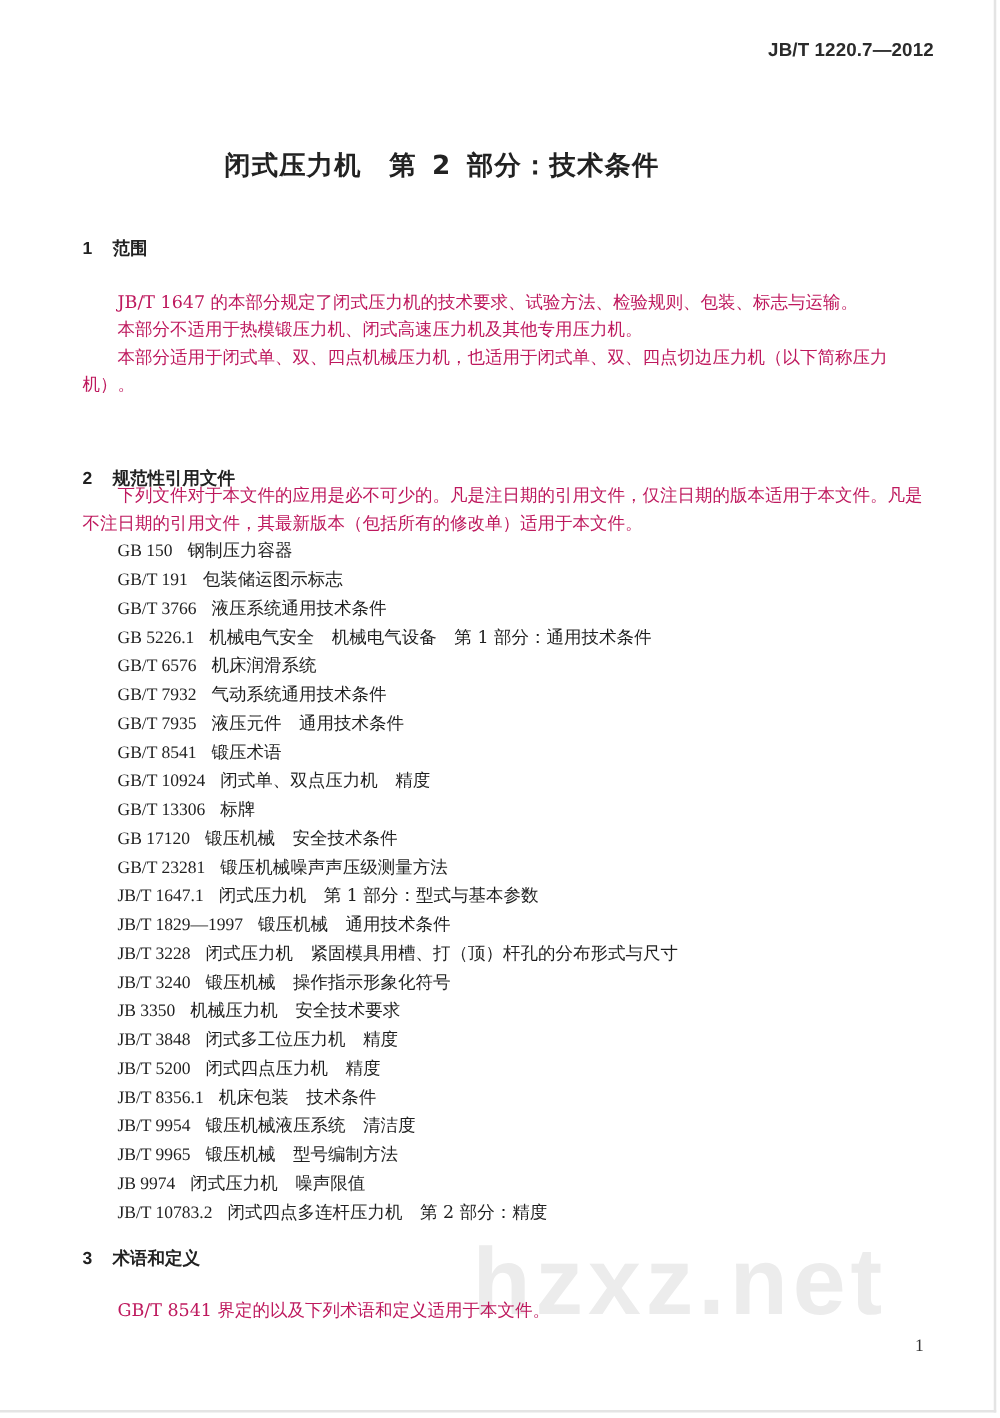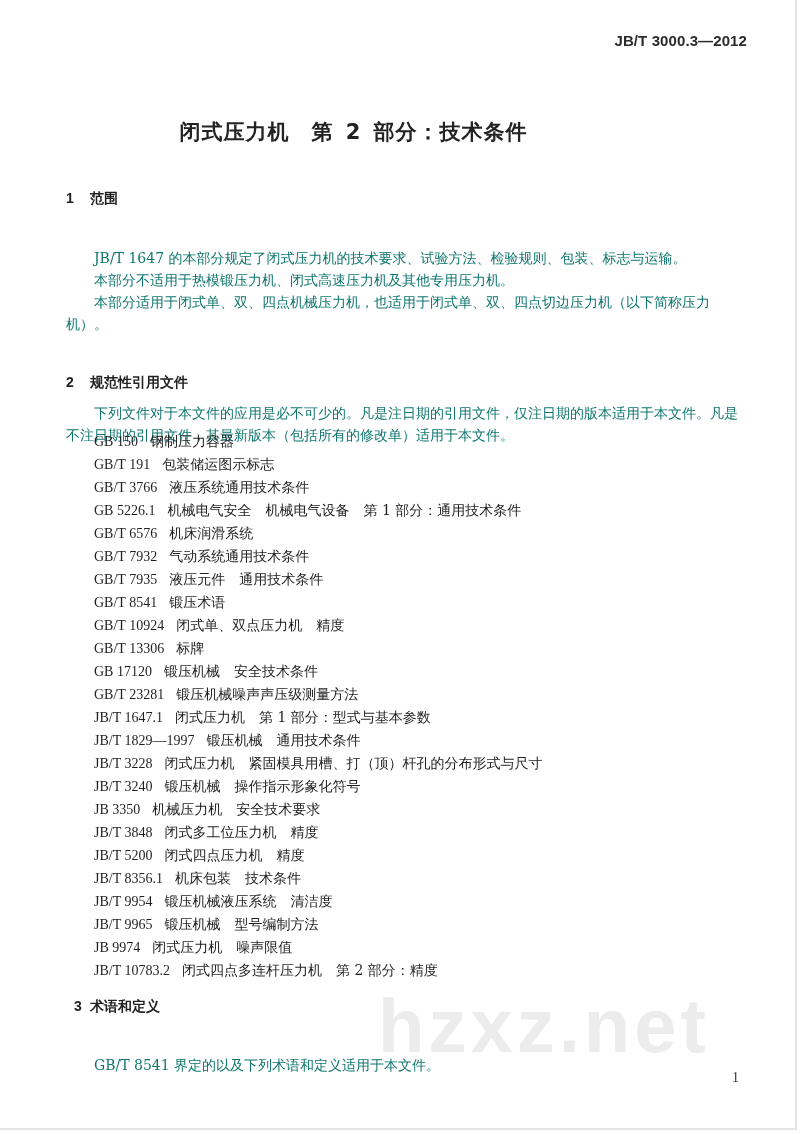--- a/index.html
+++ b/index.html
@@ -59,23 +59,22 @@
     .section-heading .num {
       display: inline-block;
       width: 24px;
     }
     .para {
       position: absolute;
       left: 66px;
       width: 680px;
       font-size: 14px;
       line-height: 22px;
-      color: #0f766e;
+      color: #be185d;
       text-indent: 28px;
-      margin-top: 16px;
     }
     .para p {
       margin: 0;
     }
     .ref-list {
       position: absolute;
       left: 94px;
       top: 430px;
       font-size: 14px;
       line-height: 22px;
@@ -115,21 +114,21 @@
   </style>
 </head>
 <body>
 
 <div class="page">
 
   <div class="watermark">hzxz.net</div>
 
   <div class="content">
 
-    <div class="std-code">JB/T 3000.3—2012</div>
+    <div class="std-code">JB/T 1220.7—2012</div>
 
     <div class="doc-title">闭式压力机　第 2 部分：技术条件</div>
 
     <div class="section-heading" style="top:190px;">
       <span class="num">1</span><span>范围</span>
     </div>
     <div class="para" style="top:231px;">
       <p>JB/T 1647 的本部分规定了闭式压力机的技术要求、试验方法、检验规则、包装、标志与运输。</p>
       <p>本部分不适用于热模锻压力机、闭式高速压力机及其他专用压力机。</p>
       <p>本部分适用于闭式单、双、四点机械压力机，也适用于闭式单、双、四点切边压力机（以下简称压力机）。</p>
@@ -162,21 +161,21 @@
       <div class="ref-item"><span class="ref-code">JB 3350</span><span>机械压力机　安全技术要求</span></div>
       <div class="ref-item"><span class="ref-code">JB/T 3848</span><span>闭式多工位压力机　精度</span></div>
       <div class="ref-item"><span class="ref-code">JB/T 5200</span><span>闭式四点压力机　精度</span></div>
       <div class="ref-item"><span class="ref-code">JB/T 8356.1</span><span>机床包装　技术条件</span></div>
       <div class="ref-item"><span class="ref-code">JB/T 9954</span><span>锻压机械液压系统　清洁度</span></div>
       <div class="ref-item"><span class="ref-code">JB/T 9965</span><span>锻压机械　型号编制方法</span></div>
       <div class="ref-item"><span class="ref-code">JB 9974</span><span>闭式压力机　噪声限值</span></div>
       <div class="ref-item"><span class="ref-code">JB/T 10783.2</span><span>闭式四点多连杆压力机　第 2 部分：精度</span></div>
     </div>
 
-    <div class="section-heading" style="top:998px;text-align:center;">
+    <div class="section-heading" style="top:998px;">
       <span class="num">3</span><span>术语和定义</span>
     </div>
     <div class="para" style="top:1038px;">
       <p>GB/T 8541 界定的以及下列术语和定义适用于本文件。</p>
     </div>
 
     <div class="page-number">1</div>
 
   </div>
 </div>

